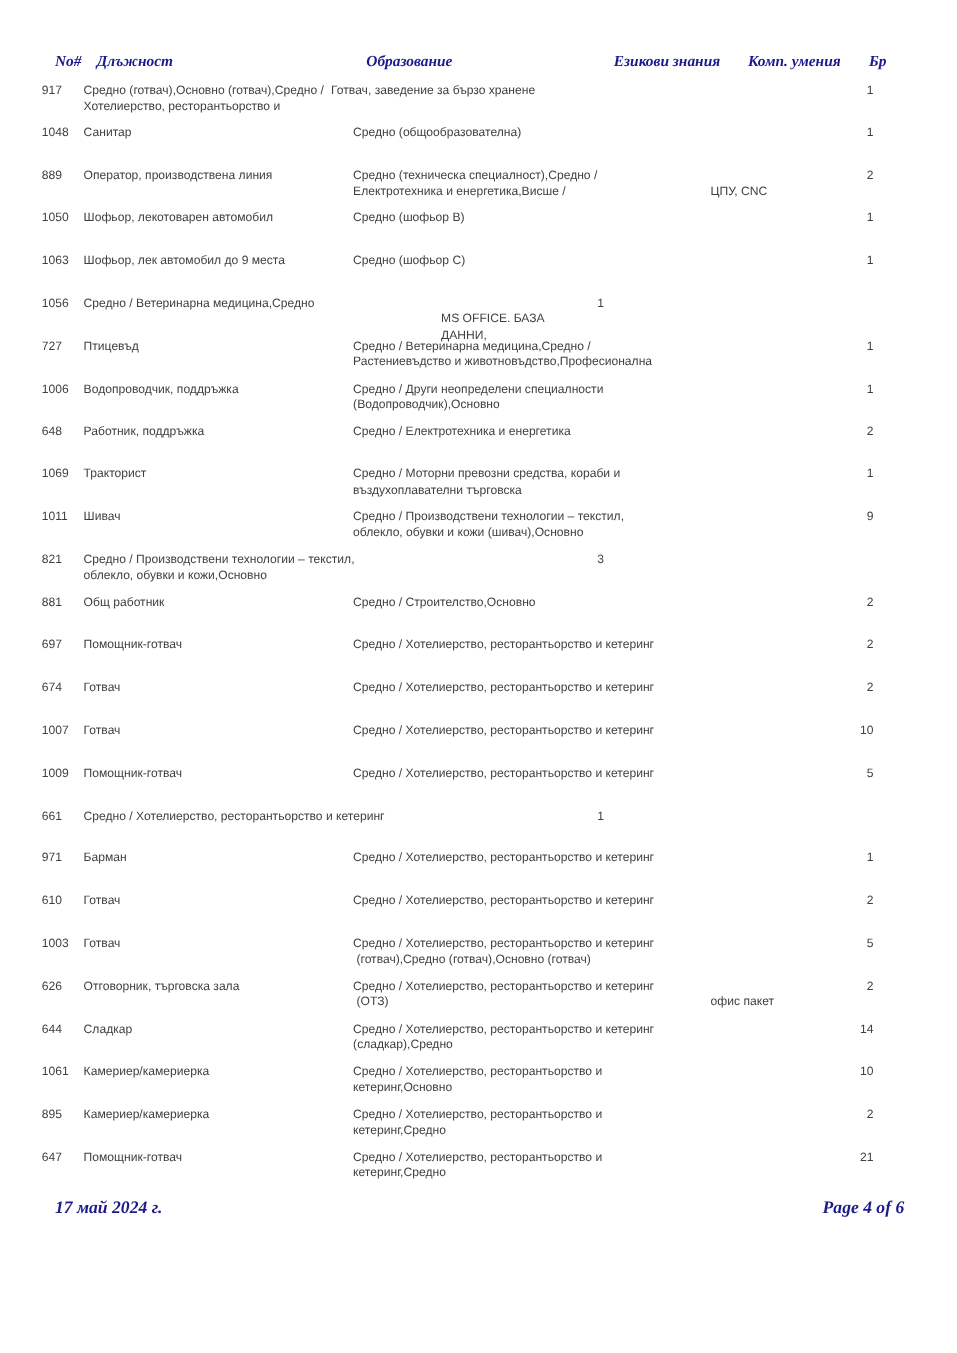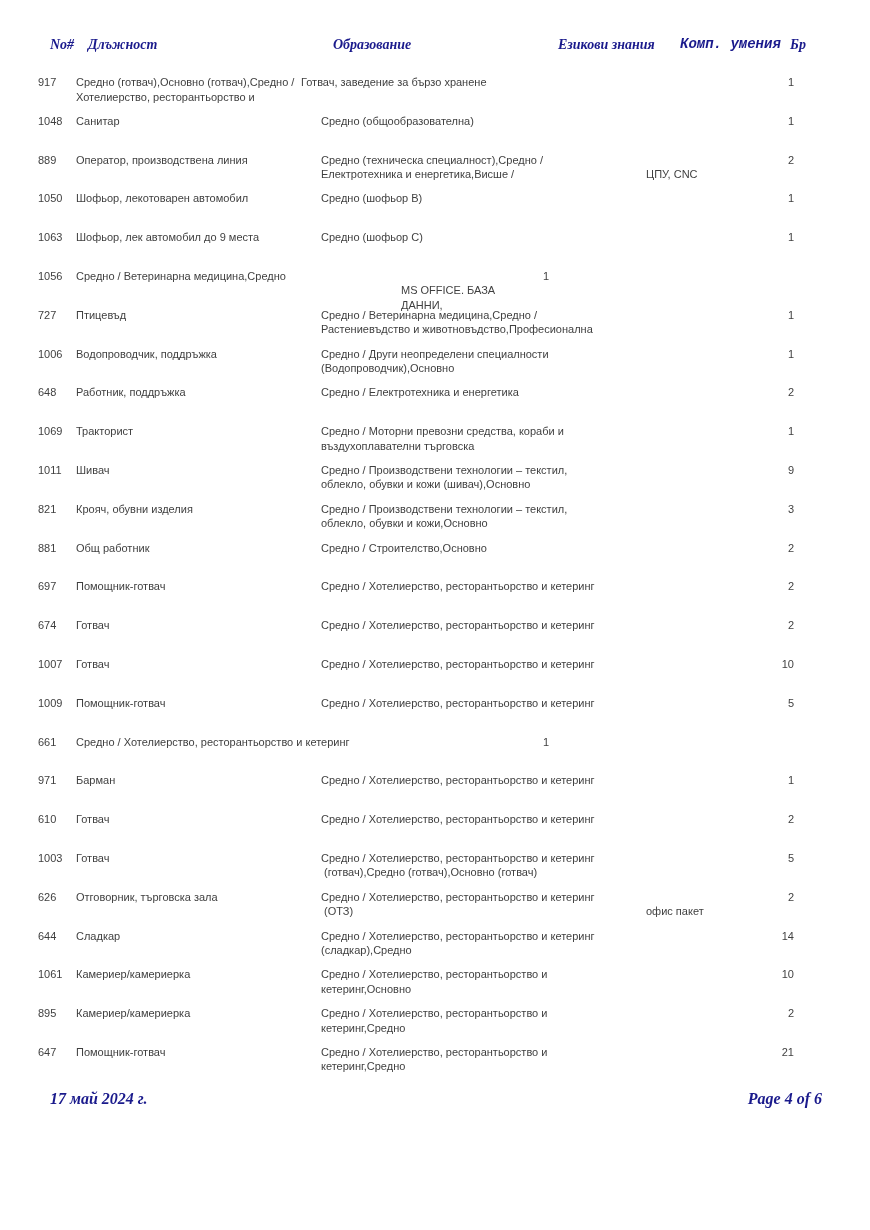--- a/index.html
+++ b/index.html
@@ -11,36 +11,36 @@
     position: relative;
     width: 870px;
     height: 1230px;
     background: #ffffff;
     overflow: hidden;
     font-family: "Liberation Sans", sans-serif;
   }
   
   .table-header {
     position: absolute;
-    top: 36px;
+    top: 48px;
     left: 0;
     width: 870px;
     display: flex;
     font-family: "Liberation Serif", serif;
     font-weight: bold;
     font-style: italic;
     font-size: 14px;
     line-height: 17px;
   }
   .table-header .h { flex: 0 0 auto; }
   .h-no   { margin-left: 50px; width: 38px; }
   .h-pos  { width: 245px; }
   .h-edu  { width: 225px; }
   .h-lang { width: 122px; }
-  .h-comp { width: 110px; font-family: Liberation Mono, monospace; }
+  .h-comp { width: 110px; }
   .h-br   { width: 30px; }
 
   
   .rows {
     position: absolute;
     top: 70px;
     left: 0;
     width: 870px;
   }
   .row {
@@ -213,21 +213,20 @@
           <div class="line">Средно / Производствени технологии – текстил,</div>
           <div class="line">облекло, обувки и кожи (шивач),Основно</div>
         </div>
     <div class="c c-lang"></div>
     <div class="c c-comp"></div>
     <div class="c c-br">9</div>
   </div>
 
   <div class="row">
     <div class="c c-no">821</div>
-    <div class="c c-pos">Крояч, обувни изделия</div>
     <div class="c c-edu">
           <div class="line">Средно / Производствени технологии – текстил,</div>
           <div class="line">облекло, обувки и кожи,Основно</div>
         </div>
     <div class="c c-lang"></div>
     <div class="c c-comp"></div>
     <div class="c c-br">3</div>
   </div>
 
   <div class="row">

